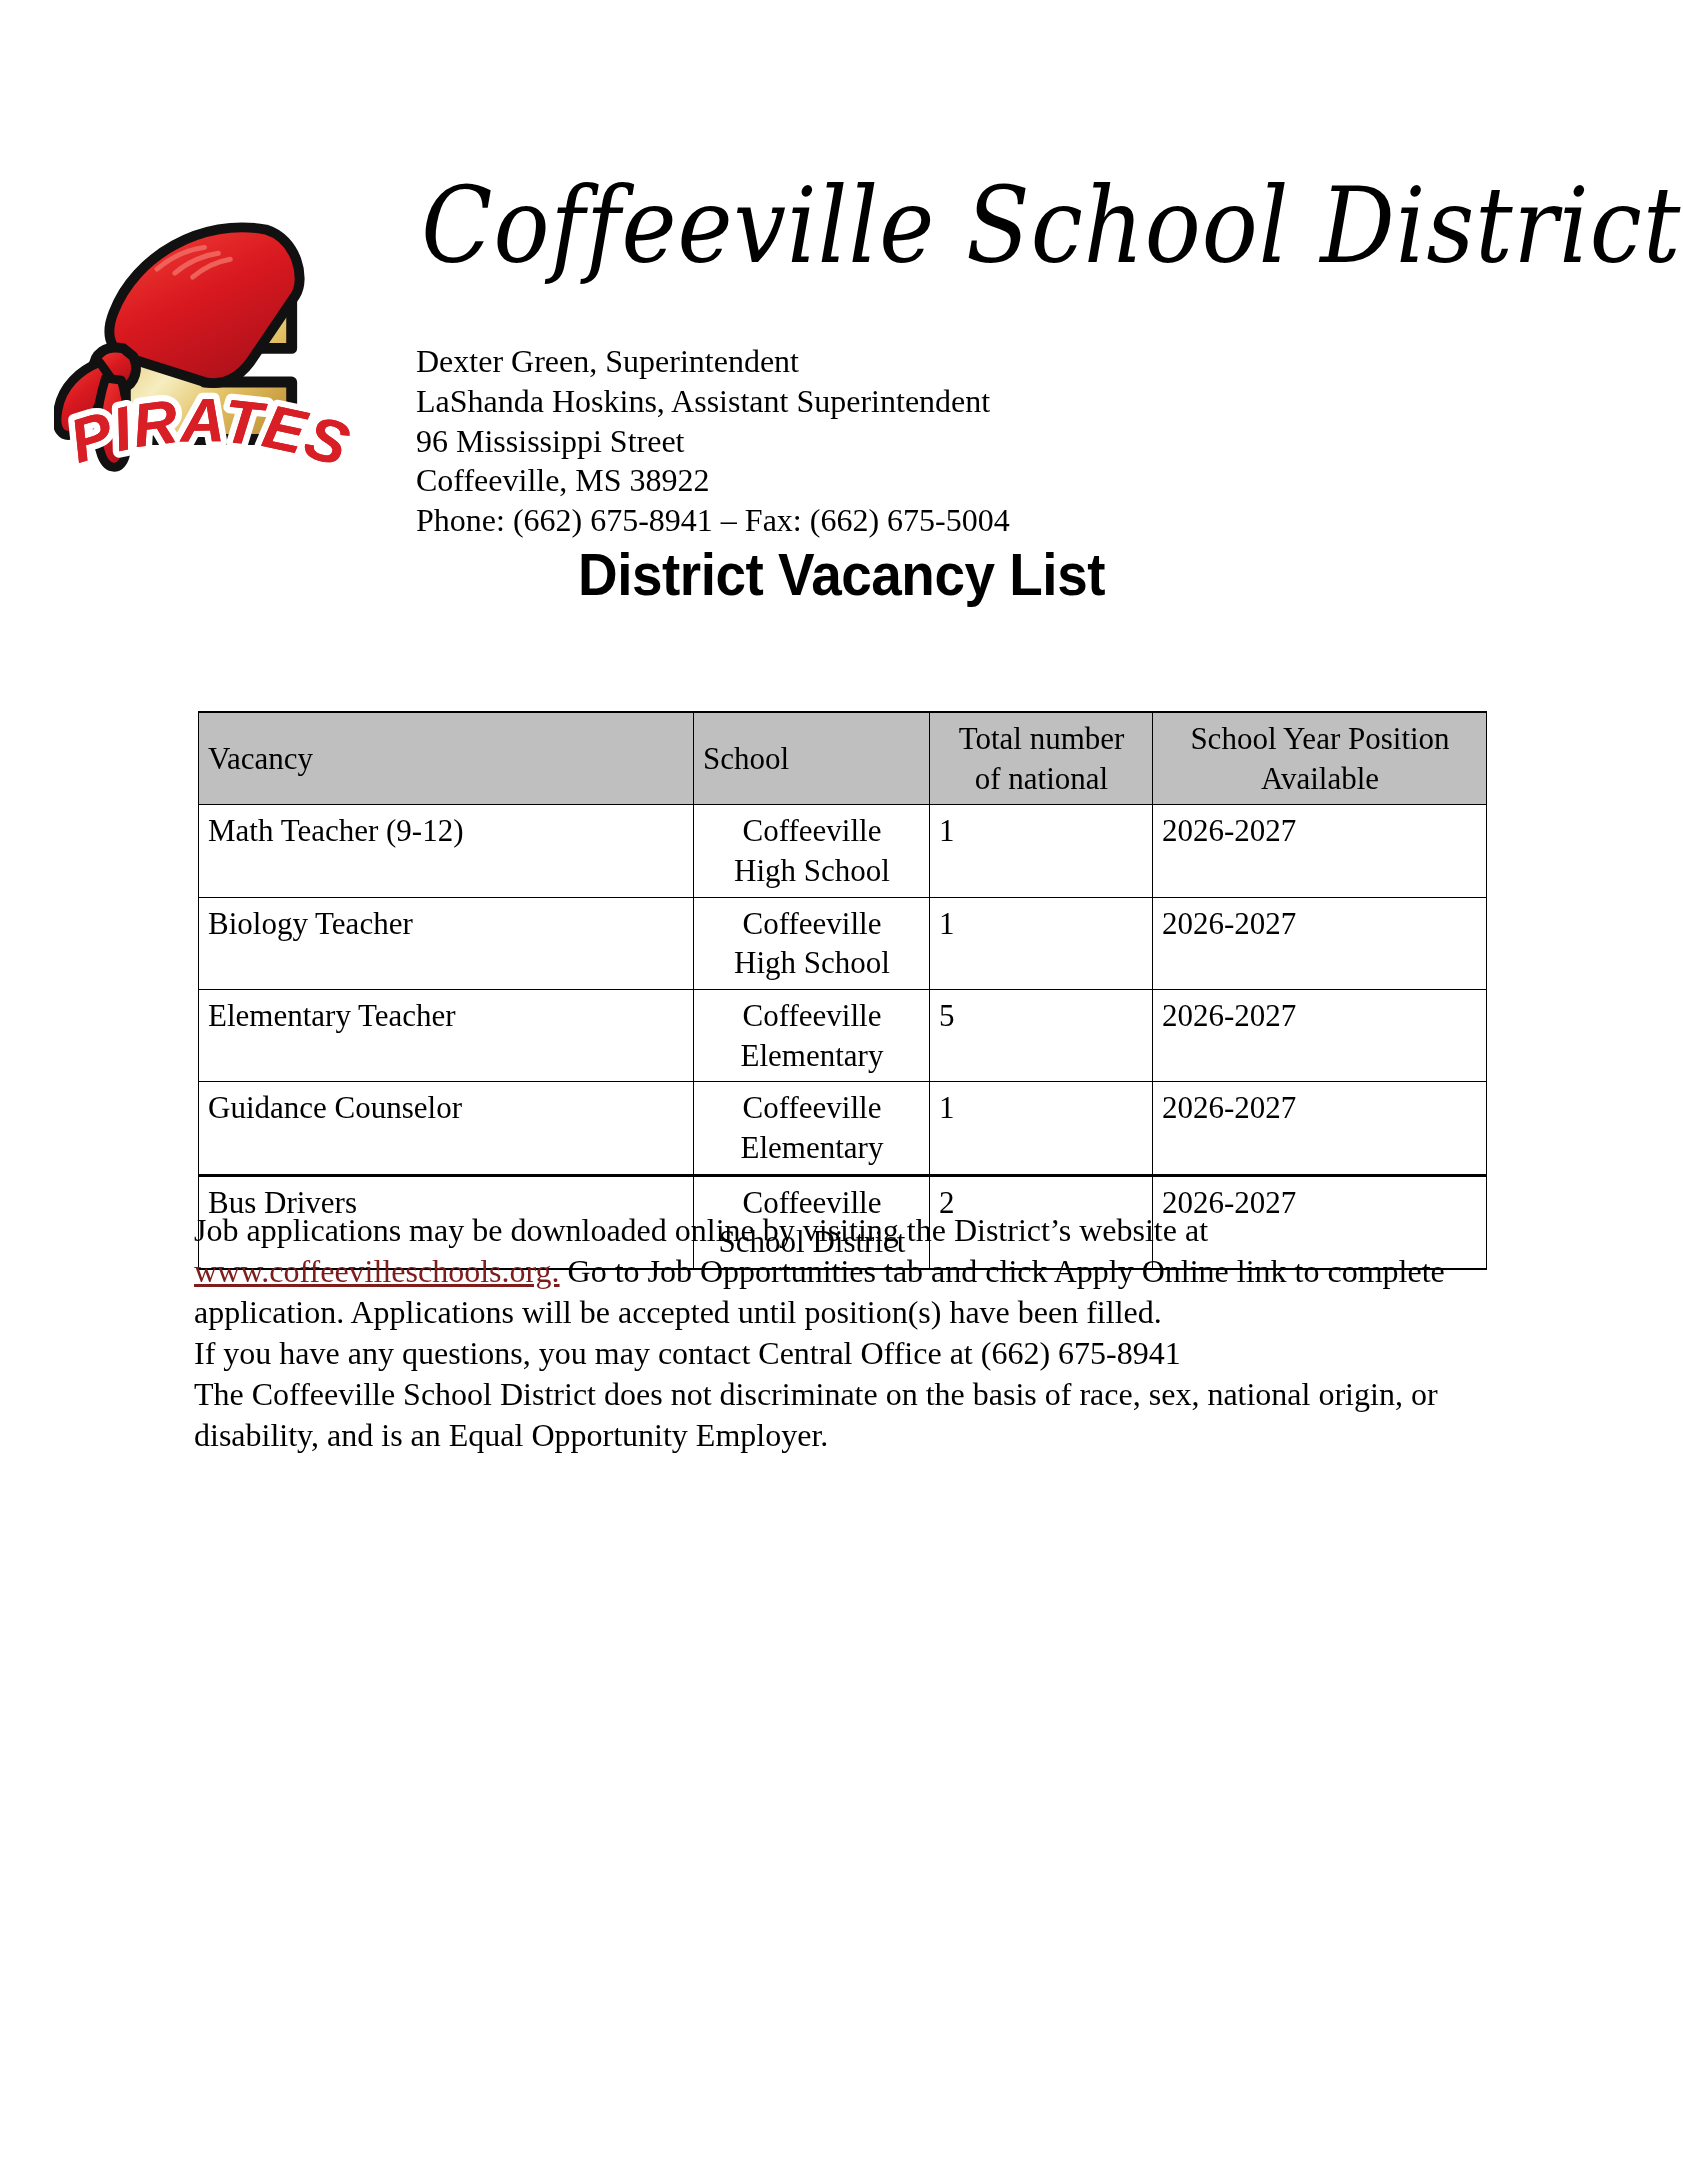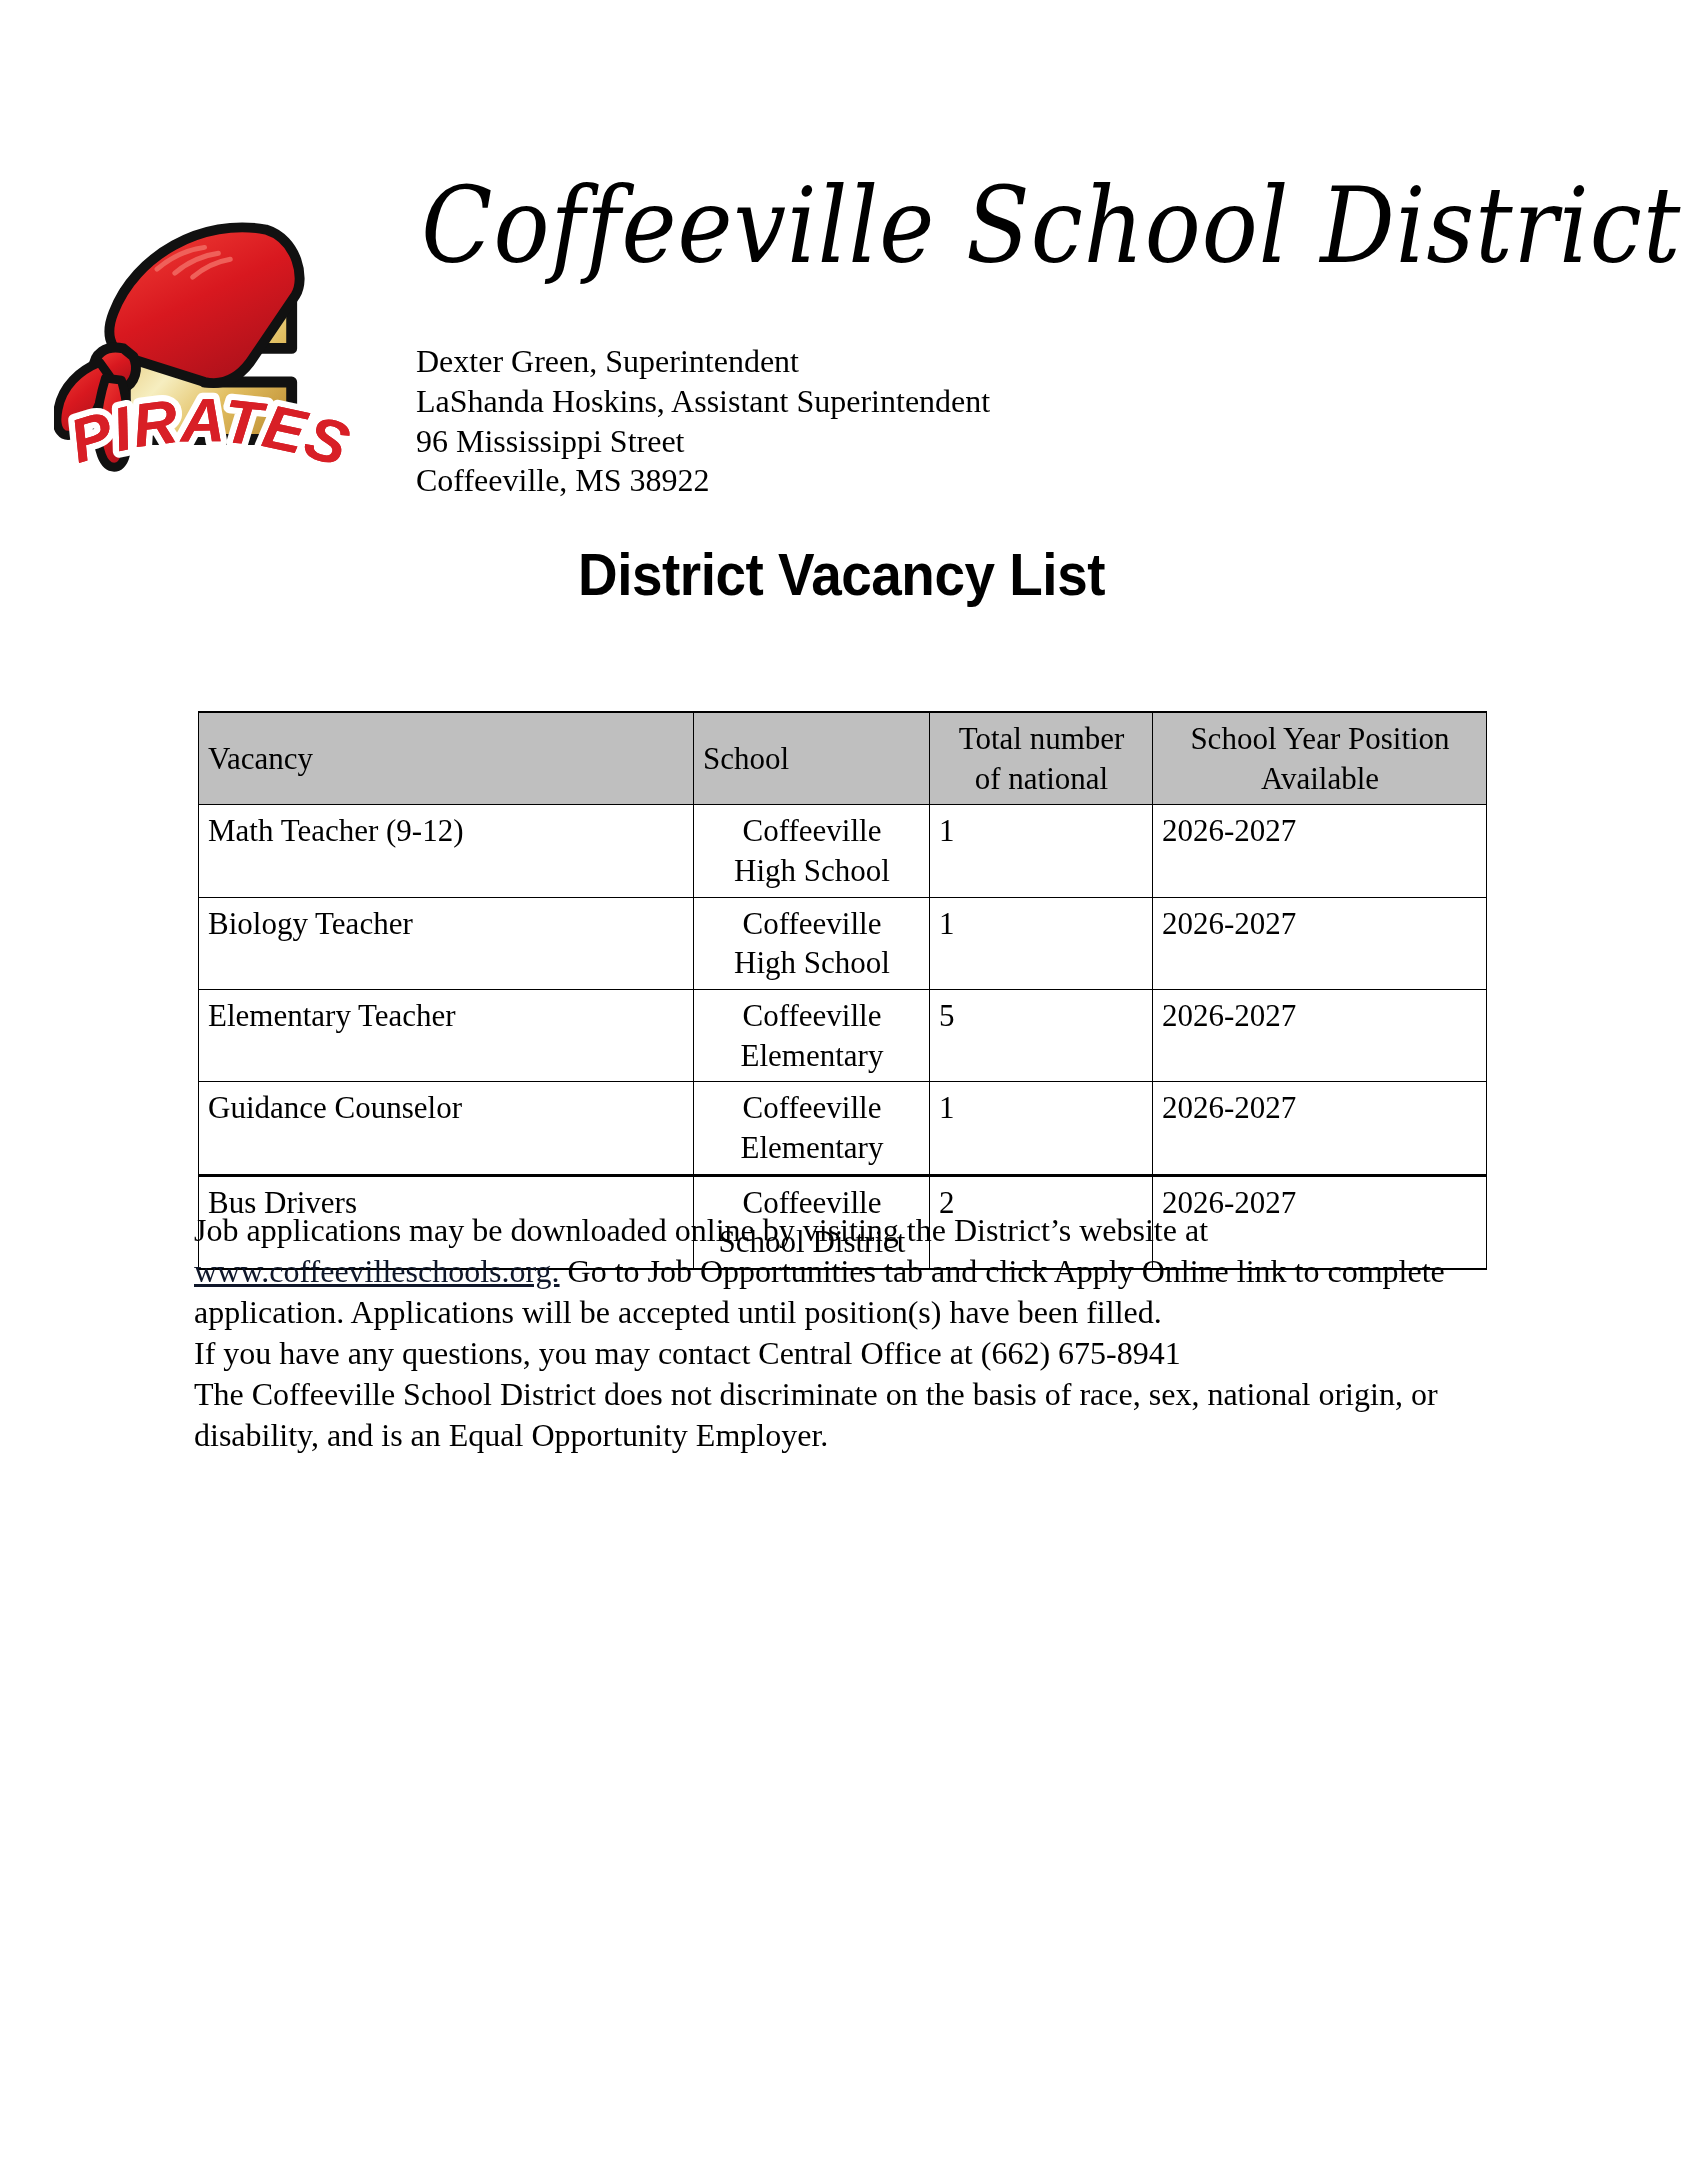--- a/index.html
+++ b/index.html
@@ -139,21 +139,21 @@
   .notes {
     position: absolute;
     left: 194px;
     top: 1210px;
     width: 1307px;
     font-size: 32px;
     line-height: 1.28;
   }
   .notes p { margin: 0; }
   .weblink {
-    color: #0f172a;
+    color: #7f1d1d;
     text-decoration: underline;
   }
 </style>
 </head>
 <body>
 
 <div class="page">
 
   <div class="letterhead">
 
@@ -230,20 +230,21 @@
       </svg>
     </div>
 
     <div class="district-script">Coffeeville School District</div>
 
     <div class="address-block">
       <span class="address-line">Dexter Green, Superintendent</span>
       <span class="address-line">LaShanda Hoskins, Assistant Superintendent</span>
       <span class="address-line">96 Mississippi Street</span>
       <span class="address-line">Coffeeville, MS 38922</span>
+      <span class="address-line">Phone: (662) 675-8941 – Fax: (662) 675-5004</span>
     </div>
 
     <div class="doc-heading">District Vacancy List</div>
   </div>
 
   <table class="vacancy-table">
     <colgroup>
       <col class="c1">
         <col class="c2">
         <col class="c3">

